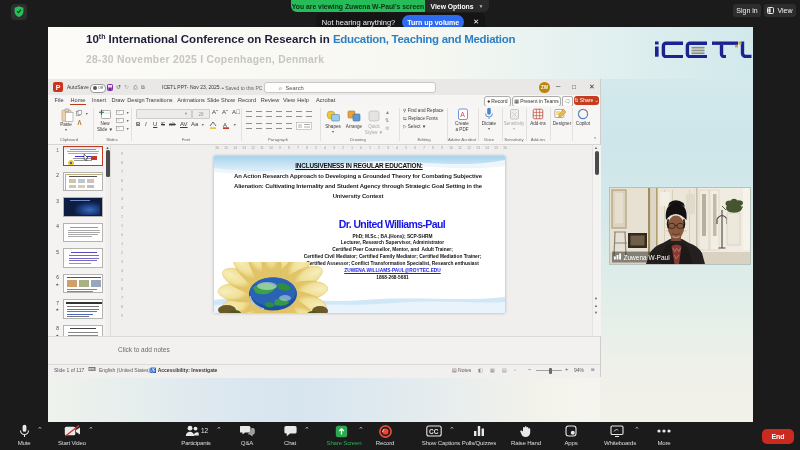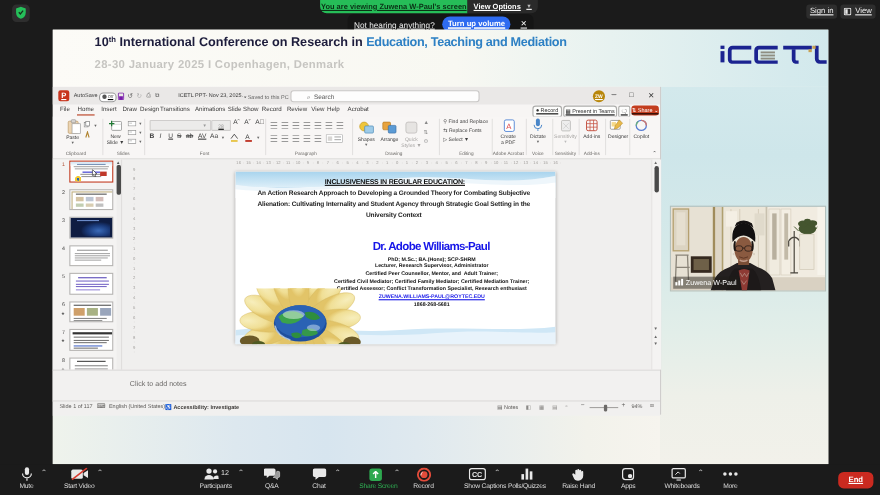--- a/index.html
+++ b/index.html
@@ -1,18 +1,18 @@
 <!DOCTYPE html>
 <html><head><meta charset="utf-8">
 <style>
 html,body{margin:0;padding:0;background:#1b1b1b;}
 #stage{position:relative;width:800px;height:450px;background:#1b1b1b;overflow:hidden;
   font-family:"Liberation Sans",sans-serif;}
 .ab{position:absolute;}
-.ctr{display:flex;align-items:center;justify-content:center;text-decoration:underline;}
+.ctr{display:flex;align-items:center;justify-content:center;}
 .nw{white-space:nowrap;}
 svg{display:block;}
 </style></head><body>
 <div id="stage">
 
 <div class="ab ctr" style="left:11px;top:4px;width:16px;height:16px;background:#2e2e2e;border-radius:4px;">
       <svg width="16" height="16" viewBox="0 0 16 16" style="margin:auto;">
         <path d="M8 2.2 L12.4 3.8 V7.5 C12.4 10.4 10.5 12.2 8 13 C5.5 12.2 3.6 10.4 3.6 7.5 V3.8 Z" fill="#25c05a"></path>
         <path d="M6.1 7.2 L7.5 8.7 L10 5.7" stroke="#17331d" stroke-width="1.2" fill="none"></path>
       </svg>
@@ -37,21 +37,21 @@
         <rect x="0.5" y="0.5" width="6" height="6" rx="1" fill="none" stroke="#e8e8e8"></rect>
         <rect x="1.4" y="1.4" width="2.2" height="4.2" fill="#e8e8e8"></rect>
       </svg>
       <span class="nw">View</span>
     </div>
 <div class="ab" style="left:48px;top:27px;width:705px;height:395px;background:#f4f4ee;"></div>
 <div class="ab" style="left:48px;top:27px;width:705px;height:52px;background:linear-gradient(90deg,#fcfbf7 0%,#f8f8f2 52%,#e7f2f0 72%,#d5eaed 95%,#d2e9ec 100%);"></div>
 <div class="ab" style="left:600px;top:79px;width:153px;height:343px;background:linear-gradient(180deg,#d3e9ec 0%,#cee6ea 18%,#d5e9e9 42%,#e2eee9 65%,#eef0e9 82%,#f2f1ea 100%);"></div>
 <div class="ab" style="left:48px;top:377px;width:552px;height:45px;background:linear-gradient(90deg,#eff3ec 0%,#dde8ef 30%,#d7e5ef 45%,#dfe9ef 60%,#f2f2eb 88%,#f6f4ee 100%);"></div>
 <div class="ab nw" style="left:86px;top:33px;font-size:11.5px;font-weight:bold;color:#1d1d3c;">10<span style="font-size:7px;vertical-align:4px;">th</span> International Conference on Research in <span style="color:#2d80c4;letter-spacing:-0.3px;">Education, Teaching and Mediation</span></div>
-<div class="ab nw" style="left:86px;top:53.5px;font-size:10.3px;font-weight:bold;color:#c6c5c1;letter-spacing:0.3px;">28-30 January 2025 I Copenhagen, Denmark</div>
+<div class="ab nw" style="left:86px;top:53.5px;font-size:10.3px;font-weight:bold;color:#c6c5c1;letter-spacing:0.3px;">28-30 November 2025 I Copenhagen, Denmark</div>
 <div class="ab" style="left:652px;top:36px;width:100px;height:22px;">
       <svg width="100" height="22" viewBox="0 0 100 22">
         <g stroke="#1b2390" stroke-width="3.4" fill="none">
           <path d="M31 7.2 H14 A2.6 2.6 0 0 0 11.4 9.8 V18 A2.6 2.6 0 0 0 14 20.6 H31"></path>
           <path d="M55 7.2 H38 A2.6 2.6 0 0 0 35.4 9.8 V18 A2.6 2.6 0 0 0 38 20.6 H55"></path>
           <path d="M60 7.2 H86"></path>
           <path d="M69.5 8.8 V18 A2.6 2.6 0 0 0 72.1 20.6 H74"></path>
           <path d="M90.5 5.6 V17.4 A3 3 0 0 0 93.5 20.4 H99.5"></path>
         </g>
         <rect x="3" y="5.5" width="3.6" height="3" fill="#1b2390"></rect>
@@ -453,21 +453,21 @@
       </svg>
     </div>
 <div class="ab" style="left:214px;top:290px;width:291px;height:23px;">
       <svg width="291" height="23" viewBox="0 0 291 23">
         <path d="M0 10 C50 4 100 14 150 10 C200 6 250 12 291 7 L291 23 L0 23 Z" fill="#cfe7f6"></path>
         <path d="M0 15 C60 10 120 18 180 13 C230 9 260 14 291 12 L291 23 L0 23 Z" fill="#e8f3fb"></path>
       </svg>
     </div>
 <div class="ab nw" style="left:359px;top:161.5px;font-size:6.4px;font-weight:bold;color:#101010;letter-spacing:-0.2px;text-decoration:underline;transform:translateX(-50%);">INCLUSIVENESS IN REGULAR EDUCATION:</div>
 <div class="ab" style="left:229px;top:170.5px;width:258px;text-align:center;font-size:5.95px;font-weight:bold;color:#1c1c1c;line-height:10.3px;letter-spacing:-0.1px;">An Action Research Approach to Developing a Grounded Theory for Combating Subjective Alienation: Cultivating Internality and Student Agency through Strategic Goal Setting in the University Context</div>
-<div class="ab nw" style="left:392px;top:218px;font-size:10.5px;font-weight:bold;color:#1515e8;letter-spacing:-0.6px;transform:translateX(-50%);">Dr. Adobe Williams-Paul</div>
+<div class="ab nw" style="left:392px;top:218px;font-size:10.5px;font-weight:bold;color:#1515e8;letter-spacing:-0.6px;transform:translateX(-50%);">Dr. United Williams-Paul</div>
 <div class="ab" style="left:272px;top:233.5px;width:241px;text-align:center;font-size:4.8px;font-weight:bold;color:#111;line-height:6.3px;">
       <div style="margin-bottom:0.6px;">PhD; M.Sc.; BA.(Hons); SCP-SHRM</div>
       <div style="margin-bottom:0.6px;">Lecturer, Research Supervisor, Administrator</div>
       <div style="margin-bottom:0.6px;">Certified Peer Counsellor, Mentor, and&nbsp; Adult Trainer;</div>
       <div style="margin-bottom:0.6px;">Certified Civil Mediator; Certified Family Mediator; Certified Mediation Trainer;</div>
       <div style="margin-bottom:0.6px;">Certified Assessor; Conflict Transformation Specialist, Research enthusiast</div>
       <div style="color:#1a1ae8;text-decoration:underline;margin-bottom:0.6px;">ZUWENA.WILLIAMS-PAUL@ROYTEC.EDU</div>
       <div>1868-268-5681</div>
     </div>
 <div class="ab" style="left:216px;top:262px;width:120px;height:51px;overflow:hidden;">

